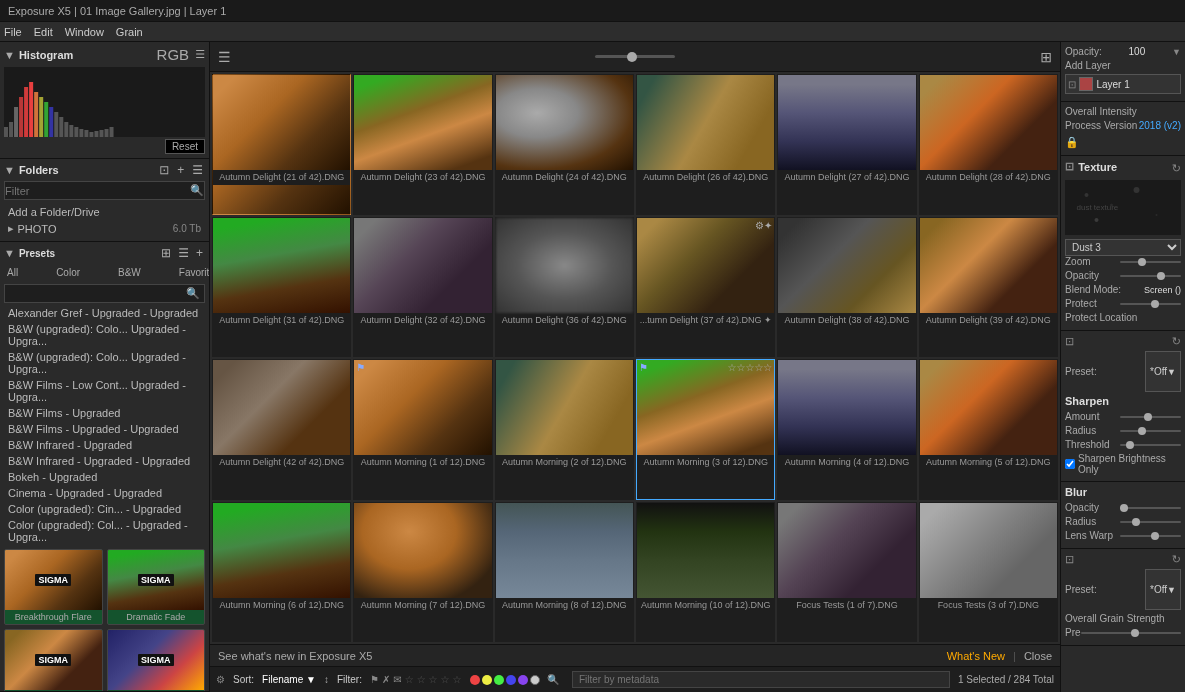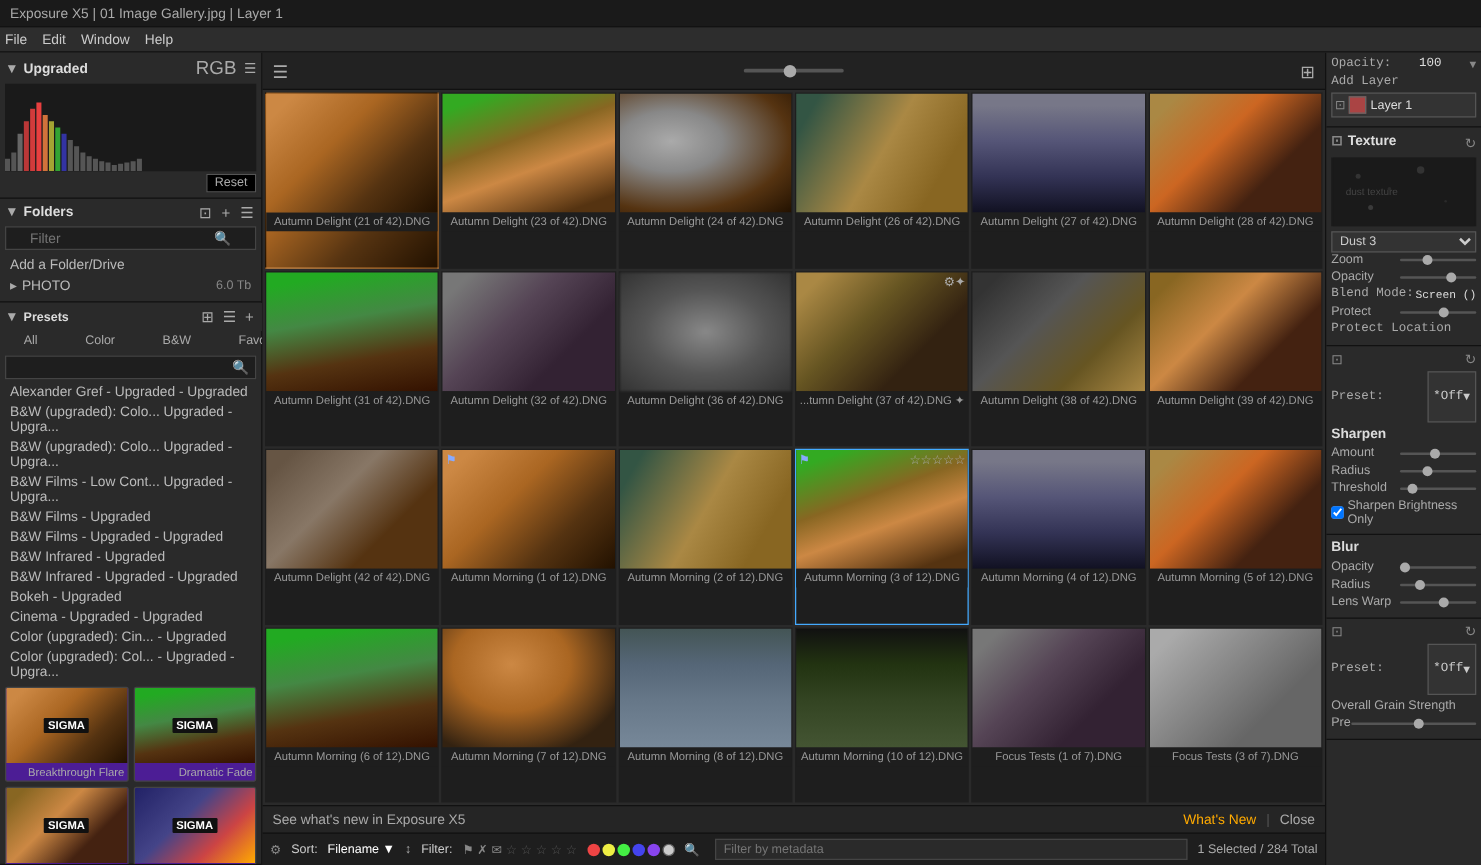--- a/index.html
+++ b/index.html
@@ -110,21 +110,21 @@
       color: #aaa;
       cursor: pointer;
       font-size: 12px;
       padding: 0 2px;
     }
     .search-box {
       width: 100%;
       background: #1e1e1e;
       border: 1px solid #444;
       color: #ccc;
-      padding: 2px 19px;
+      padding: 2px 0;
       font-size: 11px;
       margin-bottom: 4px;
       display: flex;
       align-items: center;
     }
     .search-box input {
       background: none;
       border: none;
       color: #ccc;
       font-size: 11px;
@@ -195,26 +195,26 @@
       color: #bbb;
       font-size: 11px;
     }
     .preset-thumbnails {
       display: grid;
       grid-template-columns: 1fr 1fr;
       gap: 4px;
       padding: 4px;
     }
     .preset-thumb {
-      background: #4c1d95;
+      background: #14532d;
       border: 1px solid #444;
       border-radius: 2px;
       overflow: hidden;
       cursor: pointer;
-      text-align: right;
+      text-align: center;
     }
     .preset-thumb-img {
       width: 100%;
       height: 60px;
       background: linear-gradient(135deg, #c44 0%, #fa0 40%, #850 70%, #210 100%);
       display: flex;
       align-items: center;
       justify-content: center;
     }
     .preset-thumb-img.blue { background: linear-gradient(135deg, #226 0%, #448 40%, #c44 70%, #fa0 100%); }
@@ -357,21 +357,20 @@
     #right-panel::-webkit-scrollbar-thumb { background: #555; }
     .rp-section {
       border-bottom: 1px solid #111;
       padding: 4px;
     }
     .rp-row {
       display: flex;
       align-items: center;
       justify-content: space-between;
       margin-bottom: 3px;
-      font-family: Liberation Mono, monospace;
     }
     .rp-label { color: #aaa; font-size: 10px; }
     .rp-value { color: #ddd; font-size: 10px; }
     .rp-slider-row {
       display: flex;
       align-items: center;
       margin-bottom: 3px;
     }
     .rp-slider-label { color: #aaa; font-size: 10px; width: 55px; flex-shrink: 0; }
     .rp-slider {
@@ -470,32 +469,32 @@
 <body>
 
 <div id="titlebar">
   <span>Exposure X5 | 01 Image Gallery.jpg | Layer 1</span>
 </div>
 
 <div id="menubar">
   <span>File</span>
   <span>Edit</span>
   <span>Window</span>
-  <span>Help</span>
+  <span>Grain</span>
 </div>
 
 <div id="main">
 
   <div id="left-panel">
 
     <div id="histogram-section">
       <div id="histogram-header">
         <div class="section-title" style="display:flex;align-items:center;gap:4px;">
           <span style="color:#aaa;">▼</span>
-          <span>Upgraded</span>
+          <span>Histogram</span>
         </div>
         <div style="display:flex;align-items:center;gap:6px;">
           <span style="color:#aaa;font-size:15px;">RGB</span>
           <span style="color:#aaa;">☰</span>
         </div>
       </div>
       <div id="histogram-canvas">
         
         <svg width="100%" height="70" viewBox="0 0 200 70" preserveAspectRatio="none">
           <rect x="0" y="60" width="4" height="10" fill="#555"></rect>
@@ -558,21 +557,21 @@
         <div style="display:flex;align-items:center;gap:4px;">
           <span style="color:#aaa;">▼</span>
           <span style="font-weight:bold;color:#ddd;font-size:10px;">Presets</span>
         </div>
         <div class="controls">
           <button class="icon-btn">⊞</button>
           <button class="icon-btn">☰</button>
           <button class="icon-btn">+</button>
         </div>
       </div>
-      <div class="preset-tabs" style="padding:2px 16px;gap:32px;">
+      <div class="preset-tabs" style="padding:2px 4px;gap:32px;">
         <span class="preset-tab">All</span>
         <span class="preset-tab">Color</span>
         <span class="preset-tab">B&amp;W</span>
         <span class="preset-tab">Favorite</span>
         <span class="preset-tab active">User</span>
       </div>
       <div class="presets-search">
         <input type="text" style="width: 100%; background: none; border: none; color: rgb(204, 204, 204); font-size: 11px; outline: none;">
         <span style="color:#888;">🔍</span>
       </div>
@@ -789,20 +788,32 @@
       <div class="rp-row">
         <span class="rp-label">Add Layer</span>
       </div>
       <div class="rp-layer-row">
         <span style="color:#888;font-size:10px;">⊡</span>
         <div class="layer-color-box"></div>
         <span class="rp-value">Layer 1</span>
       </div>
     </div>
 
+    <div class="rp-section">
+      <div class="rp-row">
+        <span class="rp-label">Overall Intensity</span>
+      </div>
+      <div class="rp-row">
+        <span class="rp-label">Process Version</span>
+        <span style="color:#4af;font-size:10px;">2018 (v2)</span>
+      </div>
+      <div style="display:flex;justify-content:flex-start;padding:2px 0;">
+        <span style="color:#888;font-size:11px;">🔒</span>
+      </div>
+    </div>
 
     <div class="rp-section">
       <div style="display:flex;justify-content:space-between;align-items:center;margin-bottom:3px;">
         <div class="rp-section-title">
           <span style="color:#888;">⊡</span>
           <span>Texture</span>
         </div>
         <span style="color:#888;font-size:11px;">↻</span>
       </div>
       <div class="rp-texture-preview">

